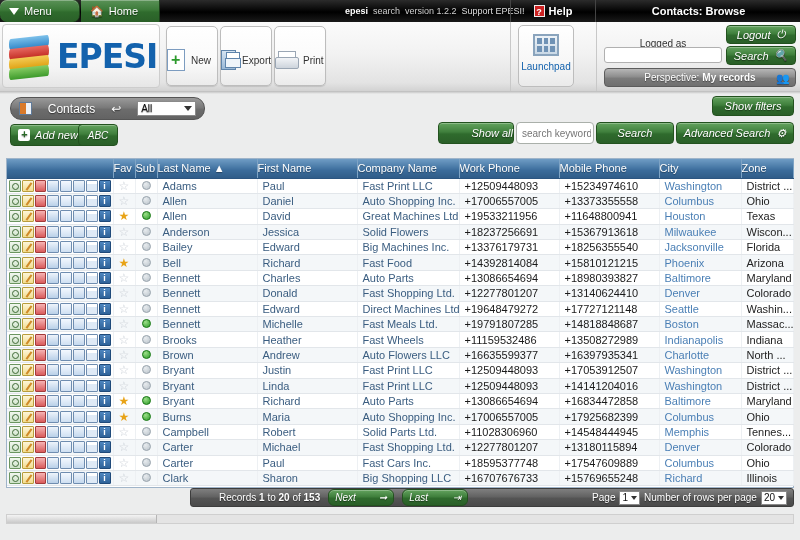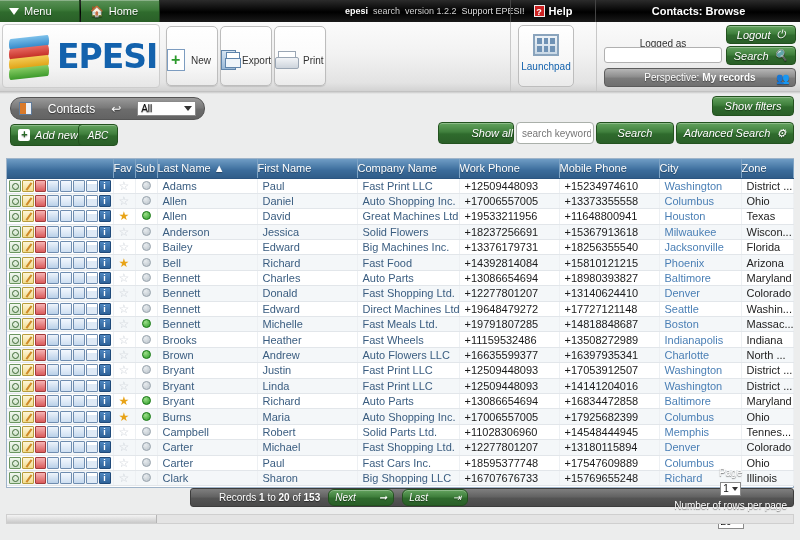--- a/index.html
+++ b/index.html
@@ -21,21 +21,21 @@
   .tabbtn {
     position: absolute; top: 0; height: 22px;
     background: linear-gradient(180deg, #5a9257 0%, #3c7a39 45%, #2f6b2d 55%, #2a5f28 100%);
     color: #ffffff; font-size: 11px;
     display: flex; align-items: center; gap: 5px;
     padding: 0 12px 0 9px;
     border-right: 1px solid #1d3f1b;
     box-shadow: inset 0 1px 0 rgba(255,255,255,.30);
     text-shadow: 0 1px 1px rgba(0,0,0,.5);
   }
-  .tab-menu { left: 0; width: 80px; }
+  .tab-menu { left: 0; width: 80px; border-radius: 7px; }
   .tab-home { left: 81px; width: 79px; }
   .tri-down { width: 0; height: 0; border-left: 5px solid transparent; border-right: 5px solid transparent; border-top: 7px solid #fff; }
   .home-ico { font-size: 11px; color: #fff; }
 
   .brandline {
     position: absolute; left: 345px; top: 0; height: 22px;
     display: flex; align-items: center; gap: 5px;
     color: #cfcfcf; font-size: 9px; white-space: nowrap;
   }
   .brandline b { color: #ffffff; font-size: 9px; }
@@ -224,21 +224,21 @@
   .pager {
     position: absolute; left: 190px; top: 488px; width: 604px; height: 19px;
     background: linear-gradient(180deg,#7f7f7f 0%, #636363 45%, #545454 55%, #4a4a4a 100%);
     border: 1px solid #3d3d3d; border-radius: 3px;
     display: flex; align-items: center; color: #fff; font-size: 10px;
     text-shadow: 0 1px 1px rgba(0,0,0,.5); padding: 0 6px;
   }
   .pager b { font-weight: bold; }
   .pg-rec { margin-left: 22px; }
   .pg-btn { width: 66px; height: 17px; margin-left: 8px; border-radius: 6px; font-size: 10px; justify-content: space-between; padding: 0 6px; }
-  .pg-right { margin-left: auto; display: flex; align-items: center; gap: 4px; flex-direction: column; }
+  .pg-right { margin-left: auto; display: flex; align-items: center; gap: 4px; }
   .selbox {
     background: #fff; color: #111; border: 1px solid #8a8a8a; height: 14px;
     display: inline-flex; align-items: center; gap: 3px; padding: 0 2px; font-size: 10px;
     text-shadow: none;
   }
   .selbox .ca { width:0;height:0;border-left:3px solid transparent;border-right:3px solid transparent;border-top:4px solid #333; }
 
   .hscroll { position: absolute; left: 6px; top: 514px; width: 788px; height: 10px; background: #e4e4e4; border: 1px solid #cfcfcf; }
   .hscroll i { display:block; width: 150px; height: 8px; background: linear-gradient(180deg,#f4f4f4,#c9c9c9); border-right: 1px solid #b5b5b5; }
 </style>

